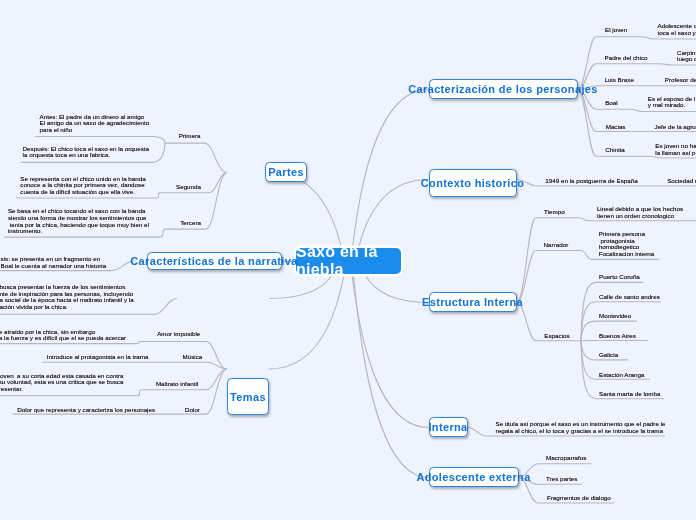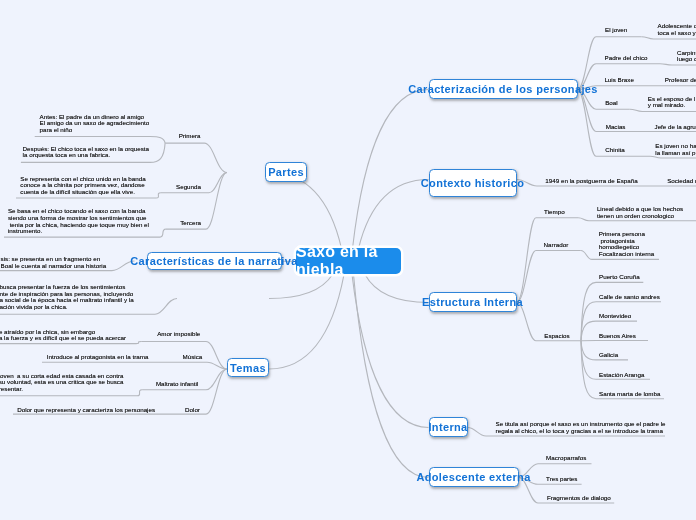--- a/index.html
+++ b/index.html
@@ -159,21 +159,21 @@
 instrumento.</div>
 <div class="branch-node" style="left:134.5px;top:252px;width:135px;height:18px;margin-left:12px;">
       <span>Características de la narrativa</span>
     </div>
 <div class="lbl" style="left:0.5px;top:256.3px;">sis: se presenta en un fragmento en
 Boal le cuenta al narrador una historia</div>
 <div class="lbl" style="left:-0.5px;top:284.2px;">busca presentar la fuerza de los sentimientos
 nte de inspiración para las personas, incluyendo
 a social de la época hacia el maltrato infantil y la
 ación vivida por la chica.</div>
-<div class="branch-node" style="left:227px;top:358px;width:42px;height:19px;">
+<div class="branch-node" style="left:227px;top:378px;width:42px;height:37px;">
       <span>Temas</span>
     </div>
 <div class="lbl" style="left:157.2px;top:331.2px;">Amor imposible</div>
 <div class="lbl" style="left:-1.1px;top:328.5px;">e atraído por la chica, sin embargo
 a la fuerza y es difícil que el se pueda acercar</div>
 <div class="lbl" style="left:182.5px;top:353.5px;">Música</div>
 <div class="lbl" style="left:46.7px;top:353.5px;">Introduce al protagonista en la trama</div>
 <div class="lbl" style="left:155.9px;top:380.6px;">Maltrato infantil</div>
 <div class="lbl" style="left:-1.3px;top:372.6px;">joven  a su corta edad esta casada en contra
 su voluntad, esta es una critica que se busca

